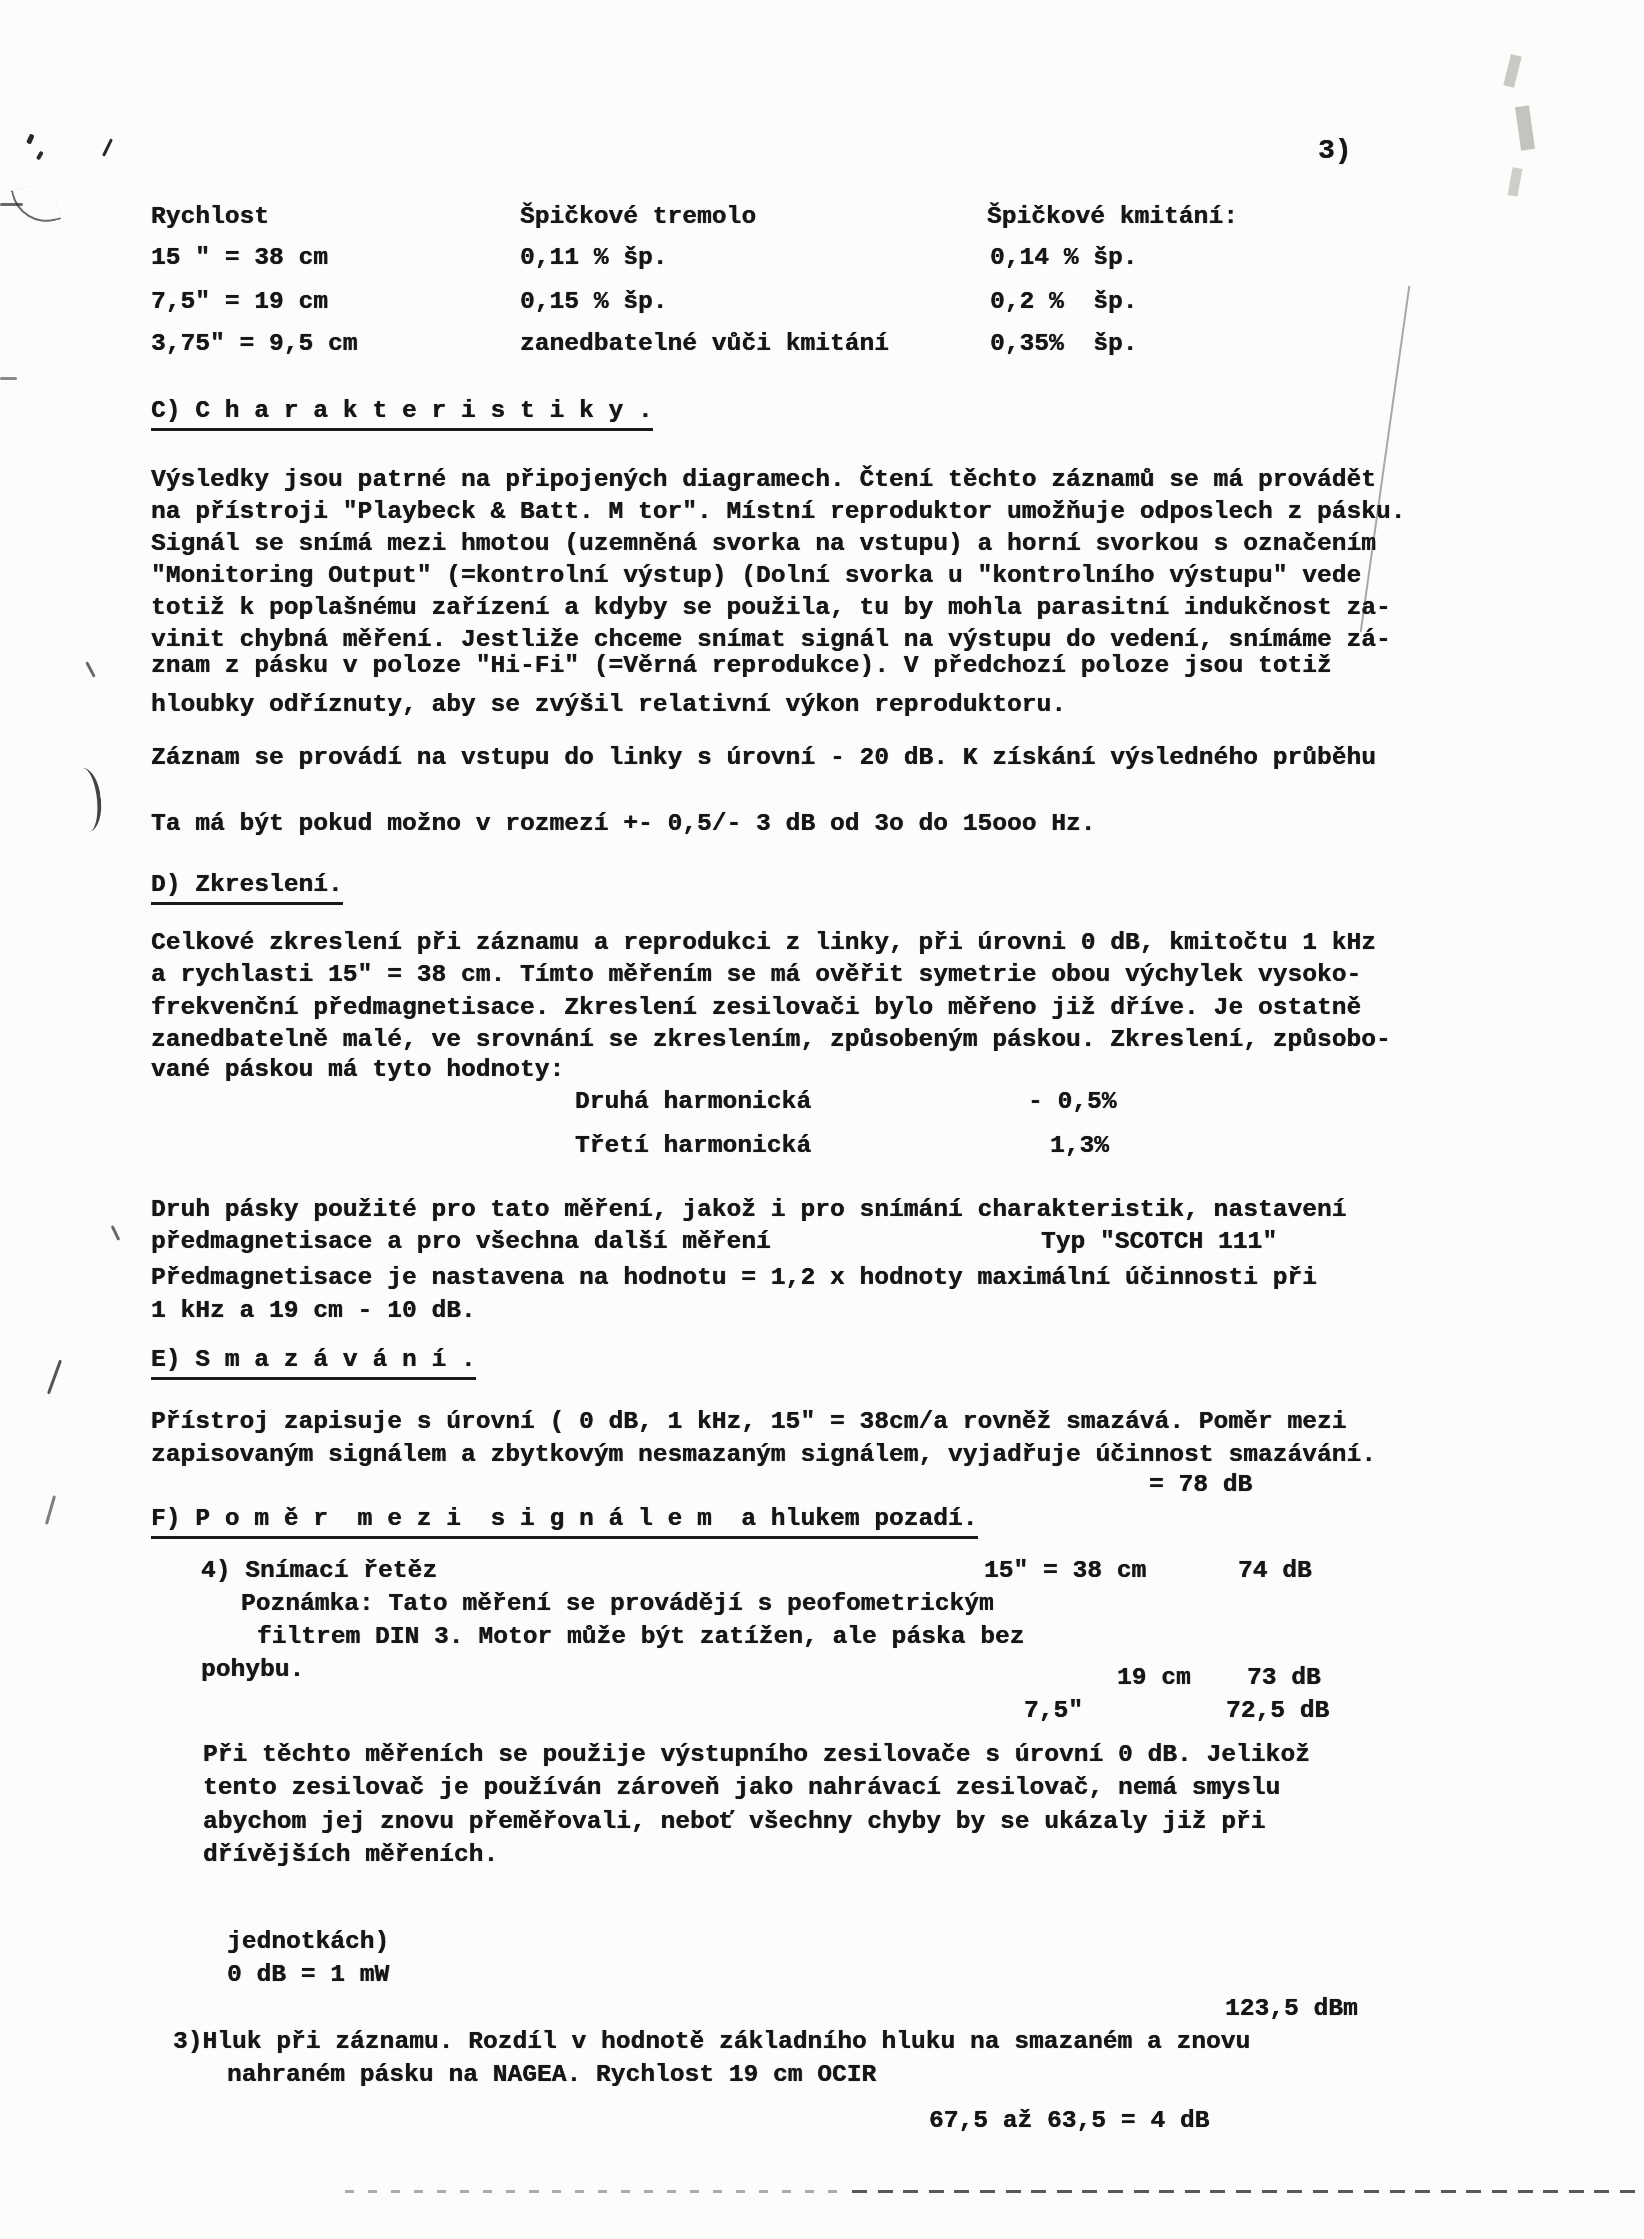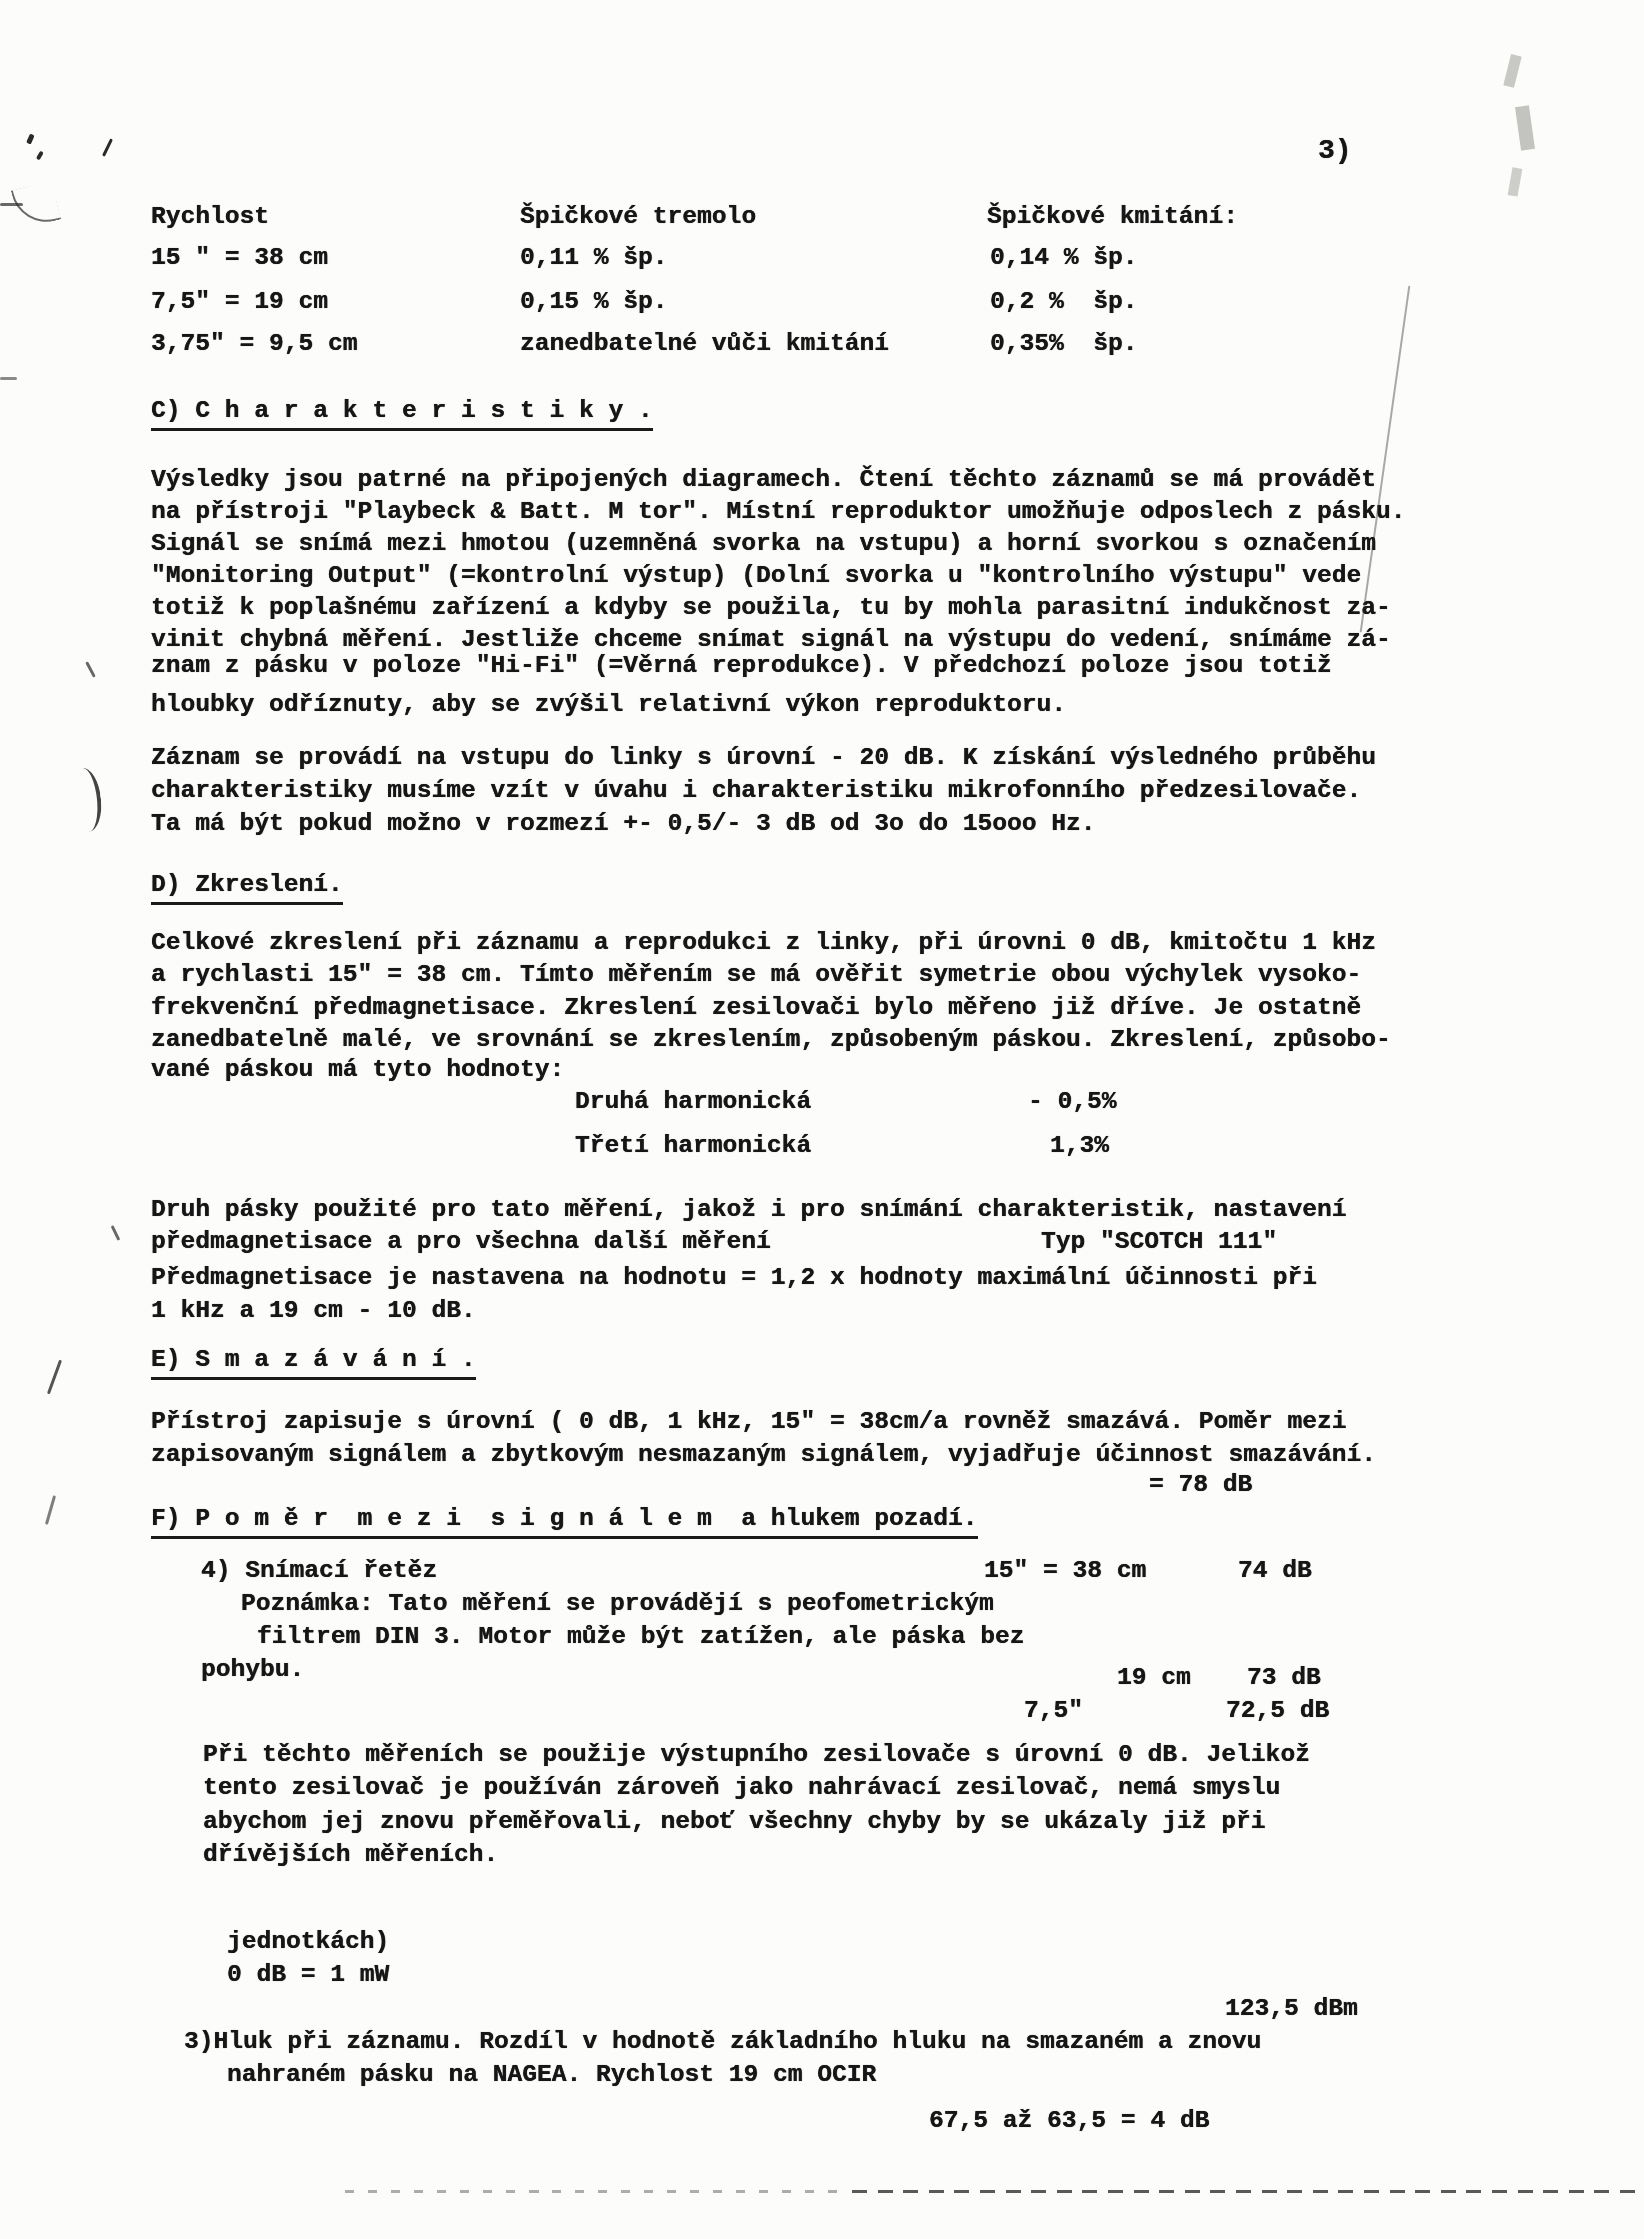--- a/index.html
+++ b/index.html
@@ -77,21 +77,20 @@
   <div class="ln" style="left:151px;top:466px">Výsledky jsou patrné na připojených diagramech. Čtení těchto záznamů se má provádět</div>
   <div class="ln" style="left:151px;top:498px">na přístroji "Playbeck &amp; Batt. M tor". Místní reproduktor umožňuje odposlech z pásku.</div>
   <div class="ln" style="left:151px;top:530px">Signál se snímá mezi hmotou (uzemněná svorka na vstupu) a horní svorkou s označením</div>
   <div class="ln" style="left:151px;top:562px">"Monitoring Output" (=kontrolní výstup) (Dolní svorka u "kontrolního výstupu" vede</div>
   <div class="ln" style="left:151px;top:594px">totiž k poplašnému zařízení a kdyby se použila, tu by mohla parasitní indukčnost za-</div>
   <div class="ln" style="left:151px;top:626px">vinit chybná měření. Jestliže chceme snímat signál na výstupu do vedení, snímáme zá-</div>
   <div class="ln" style="left:151px;top:652px">znam z pásku v poloze "Hi-Fi" (=Věrná reprodukce). V předchozí poloze jsou totiž</div>
   <div class="ln" style="left:151px;top:691px">hloubky odříznuty, aby se zvýšil relativní výkon reproduktoru.</div>
 
   <div class="ln" style="left:151px;top:744px">Záznam se provádí na vstupu do linky s úrovní - 20 dB. K získání výsledného průběhu</div>
-  <div class="ln" style="left:151px;top:777px">charakteristiky musíme vzít v úvahu i charakteristiku mikrofonního předzesilovače.</div>
   <div class="ln" style="left:151px;top:810px">Ta má být pokud možno v rozmezí +- 0,5/- 3 dB od 3o do 15ooo Hz.</div>
 
   <div class="ln hd" style="left:151px;top:871px">D) Zkreslení.</div>
   <div class="ln" style="left:151px;top:929px">Celkové zkreslení při záznamu a reprodukci z linky, při úrovni 0 dB, kmitočtu 1 kHz</div>
   <div class="ln" style="left:151px;top:961px">a rychlasti 15" = 38 cm. Tímto měřením se má ověřit symetrie obou výchylek vysoko-</div>
   <div class="ln" style="left:151px;top:994px">frekvenční předmagnetisace. Zkreslení zesilovači bylo měřeno již dříve. Je ostatně</div>
   <div class="ln" style="left:151px;top:1026px">zanedbatelně malé, ve srovnání se zkreslením, způsobeným páskou. Zkreslení, způsobo-</div>
   <div class="ln" style="left:151px;top:1056px">vané páskou má tyto hodnoty:</div>
 
   <div class="ln" style="left:575px;top:1088px">Druhá harmonická</div>
@@ -128,21 +127,21 @@
 
   <div class="ln" style="left:203px;top:1741px">Při těchto měřeních se použije výstupního zesilovače s úrovní 0 dB. Jelikož</div>
   <div class="ln" style="left:203px;top:1774px">tento zesilovač je používán zároveň jako nahrávací zesilovač, nemá smyslu</div>
   <div class="ln" style="left:203px;top:1808px">abychom jej znovu přeměřovali, neboť všechny chyby by se ukázaly již při</div>
   <div class="ln" style="left:203px;top:1841px">dřívějších měřeních.</div>
 
   <div class="ln" style="left:227px;top:1928px">jednotkách)</div>
   <div class="ln" style="left:227px;top:1961px">0 dB = 1 mW</div>
   <div class="ln" style="left:1225px;top:1995px">123,5 dBm</div>
 
-  <div class="ln" style="left:184px;top:2028px">3)Hluk při záznamu. Rozdíl v hodnotě základního hluku na smazaném a znovu</div>
+  <div class="ln" style="left:173px;top:2028px">3)Hluk při záznamu. Rozdíl v hodnotě základního hluku na smazaném a znovu</div>
   <div class="ln" style="left:227px;top:2061px">nahraném pásku na NAGEA. Rychlost 19 cm OCIR</div>
   <div class="ln" style="left:929px;top:2107px">67,5 až 63,5 = 4 dB</div>
 
   <div class="art speck" style="left:28px;top:134px;width:4.7px;height:9.5px;transform:rotate(24deg)"></div>
   <div class="art speck" style="left:38px;top:151px;width:3.8px;height:8.5px;transform:rotate(30deg)"></div>
   <div class="art speck" style="left:106px;top:138px;width:2.8px;height:19px;transform:rotate(26deg)"></div>
   <div class="art hook" style="left:15px;top:185px"></div>
   <div class="art speck" style="left:0px;top:203px;width:23px;height:2.8px;opacity:.7"></div>
   <div class="art speck" style="left:0px;top:377px;width:17px;height:2.8px;opacity:.55"></div>
   <div class="art speck" style="left:89px;top:661px;width:2.8px;height:17px;transform:rotate(-28deg);opacity:.7"></div>

